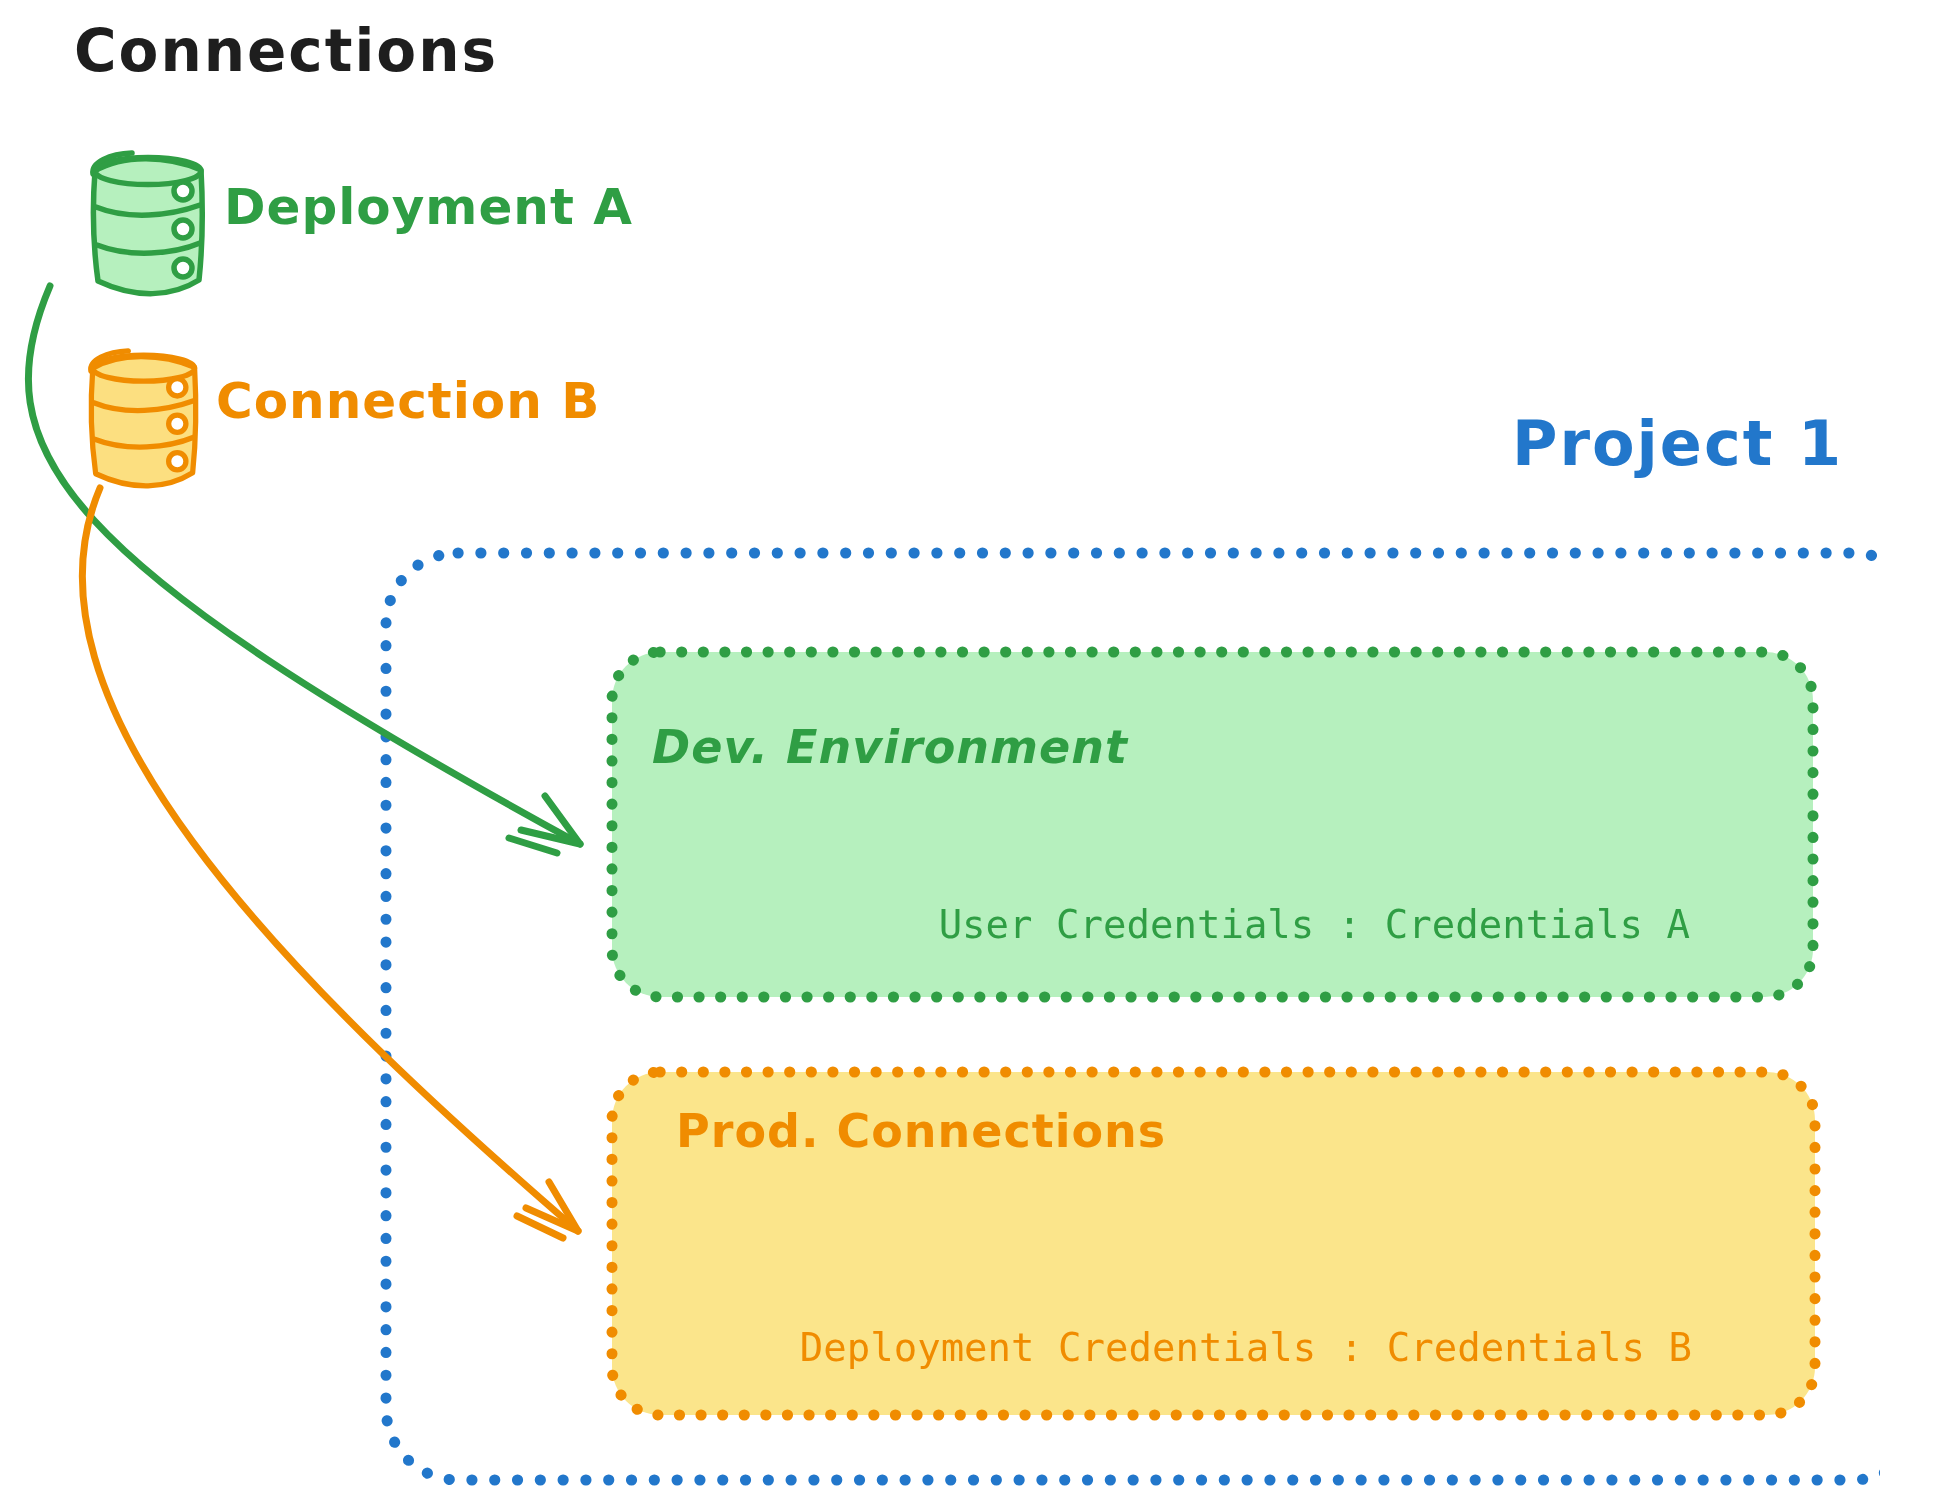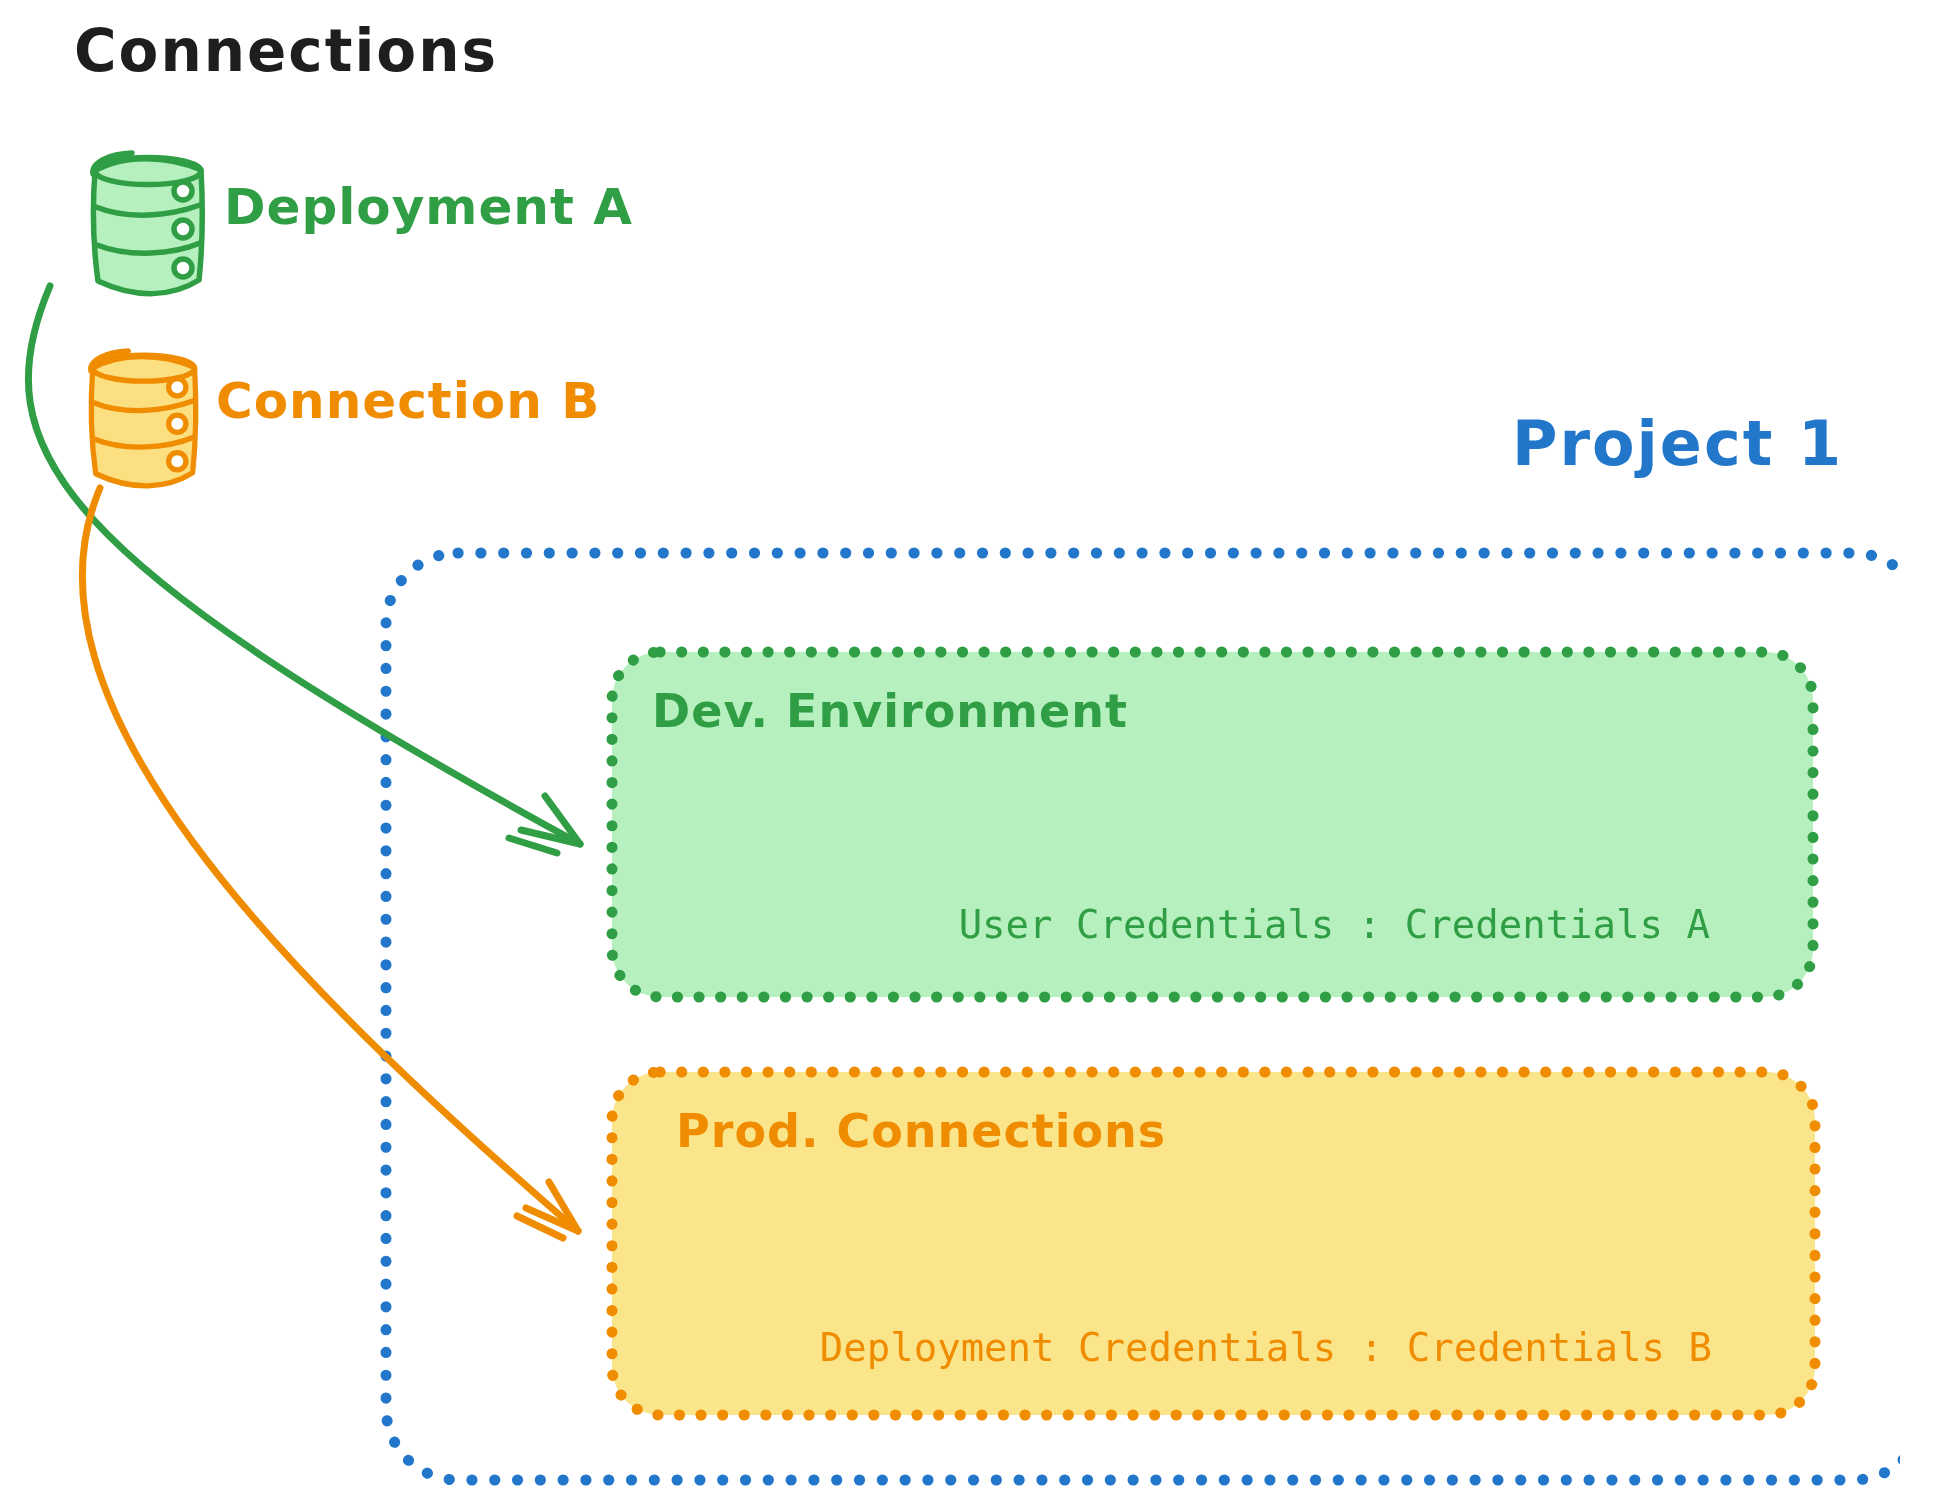--- a/index.html
+++ b/index.html
@@ -2,42 +2,41 @@
 <html style="--ink: #1e1e1e; --green: #2f9e44; --green_fill: #b6f0be; --orange: #f08c00; --orange_fill: #fbe58b; --orange_db_fill: #fcdf80; --blue: #2277cb;"><head>
 <meta charset="utf-8">
 <style>
   html,body{margin:0;padding:0;background:#ffffff;}
   #canvas{
     position:relative;
     width:1880px;height:1506px;
     background:#ffffff;
     overflow:hidden;
     font-family:"DejaVu Sans", sans-serif;
-    padding-left:20px;
   }
   #scene{position:absolute;left:0;top:0;width:1948px;height:1506px;}
 
   .txt{position:absolute;white-space:nowrap;line-height:1;}
 
   .connections-title{
     left:74px;top:22px;
     font-size:58px;font-weight:700;letter-spacing:2px;
     color:var(--ink);
   }
   .conn-label{font-size:50px;font-weight:600;letter-spacing:1px;}
   .conn-a{left:224px;top:182px;color:var(--green);}
   .conn-b{left:216px;top:376px;color:var(--orange);}
 
   .project-title{
     left:1512px;top:413px;
     font-size:62px;font-weight:700;letter-spacing:2px;
     color:var(--blue);
   }
   .env-label{font-size:46px;font-weight:600;letter-spacing:1px;}
-  .dev-label{left:652px;top:688px;color:var(--green);}
+  .dev-label{left:652px;top:724px;color:var(--green);font-style:italic;}
   .prod-label{left:676px;top:1108px;color:var(--orange);}
 
   .creds{
     font-family:"DejaVu Sans Mono", monospace;
     font-size:39px;font-weight:400;
   }
   .dev-creds{right:190px;top:905px;color:var(--green);}
   .prod-creds{right:188px;top:1328px;color:var(--orange);margin-left:39px;}
 
   

